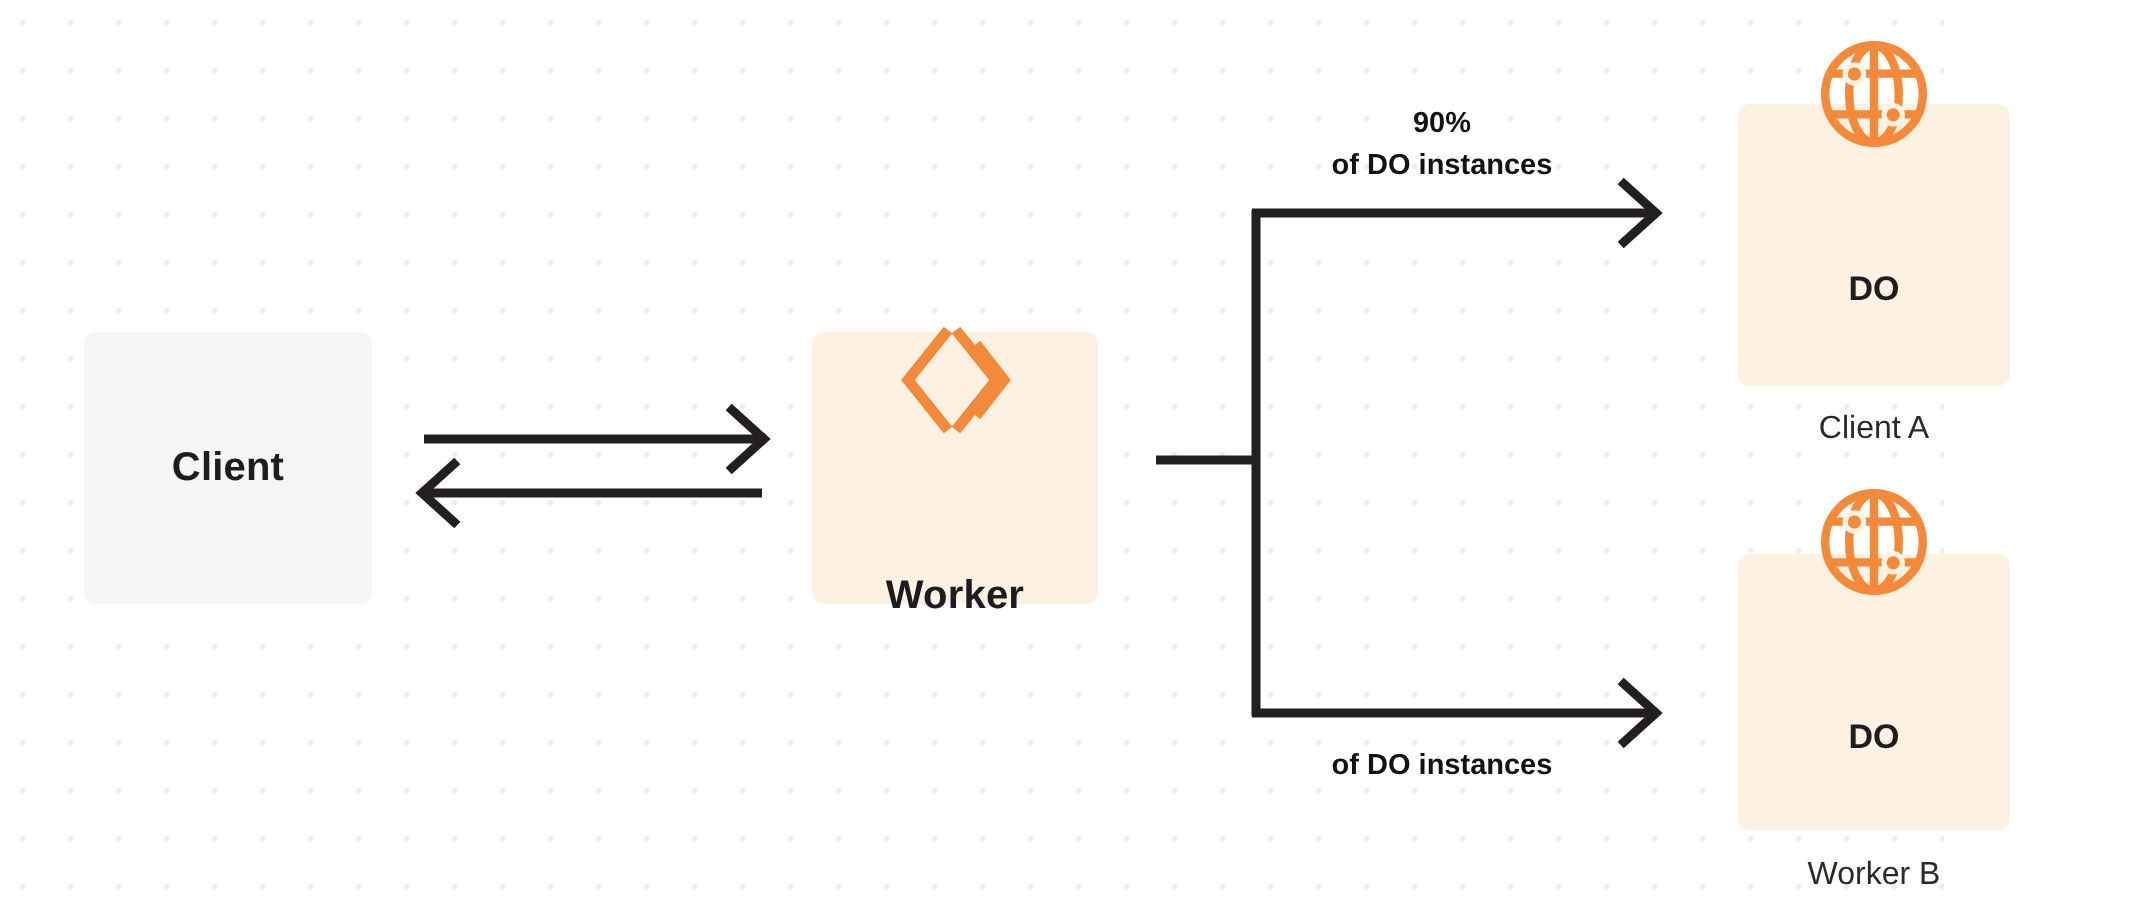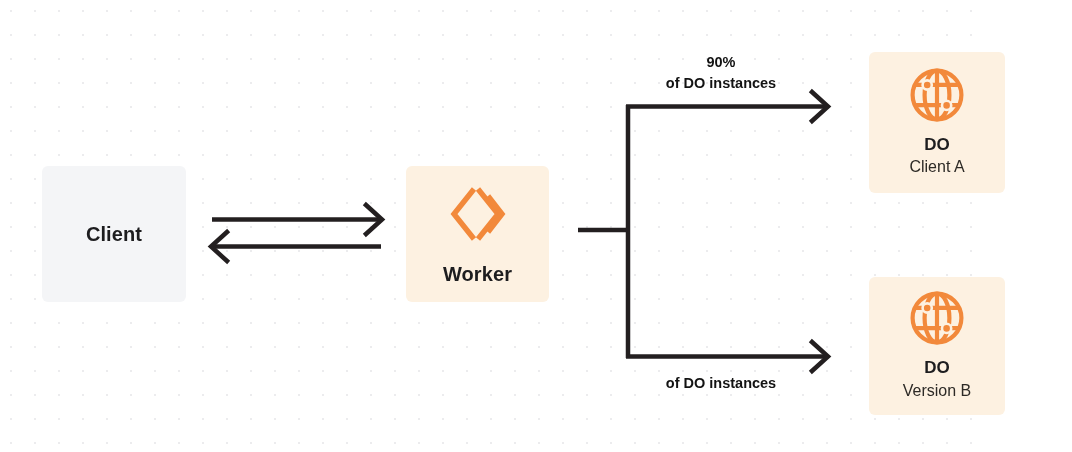--- a/index.html
+++ b/index.html
@@ -26,20 +26,21 @@
 
   
   .node {
     position: absolute;
     box-sizing: border-box;
     border-radius: 6px;
     display: flex;
     flex-direction: column;
     align-items: center;
     justify-content: center;
+    gap: 47px;
   }
 
   .node-client {
     left: 42px;
     top: 166px;
     width: 144px;
     height: 136px;
     background-color: #f4f5f7;
   }
 
@@ -213,16 +214,16 @@
         <circle cx="28" cy="28" r="24.4" stroke="#f2893b" stroke-width="4.2" fill="none"></circle>
         <line x1="28" y1="3.6" x2="28" y2="52.4" stroke="#f2893b" stroke-width="4.2"></line>
         <line x1="5.4" y1="17.8" x2="50.6" y2="17.8" stroke="#f2893b" stroke-width="4.2"></line>
         <line x1="5.4" y1="38.2" x2="50.6" y2="38.2" stroke="#f2893b" stroke-width="4.2"></line>
         <ellipse cx="28" cy="28" rx="12.4" ry="24.4" stroke="#f2893b" stroke-width="4.2" fill="none"></ellipse>
         <circle cx="18.2" cy="18" r="4.6" fill="#f2893b" stroke="#fdf1e1" stroke-width="2.6"></circle>
         <circle cx="37.6" cy="38.4" r="4.6" fill="#f2893b" stroke="#fdf1e1" stroke-width="2.6"></circle>
       </svg>
     </span>
     <span class="node-title-small">DO</span>
-    <span class="node-sub">Version B</span>
+    <span class="node-sub">Worker B</span>
   </div>
 
 </div>
 
 </body></html>

